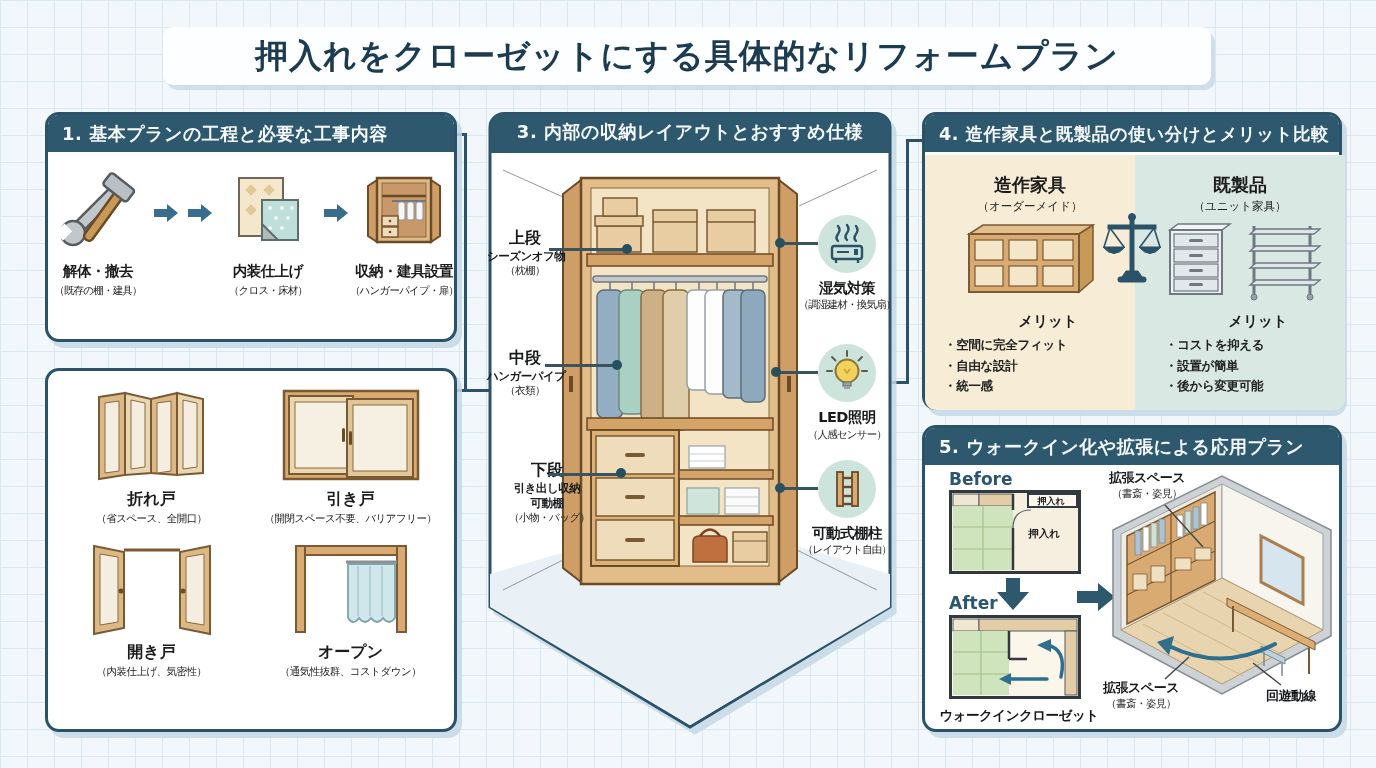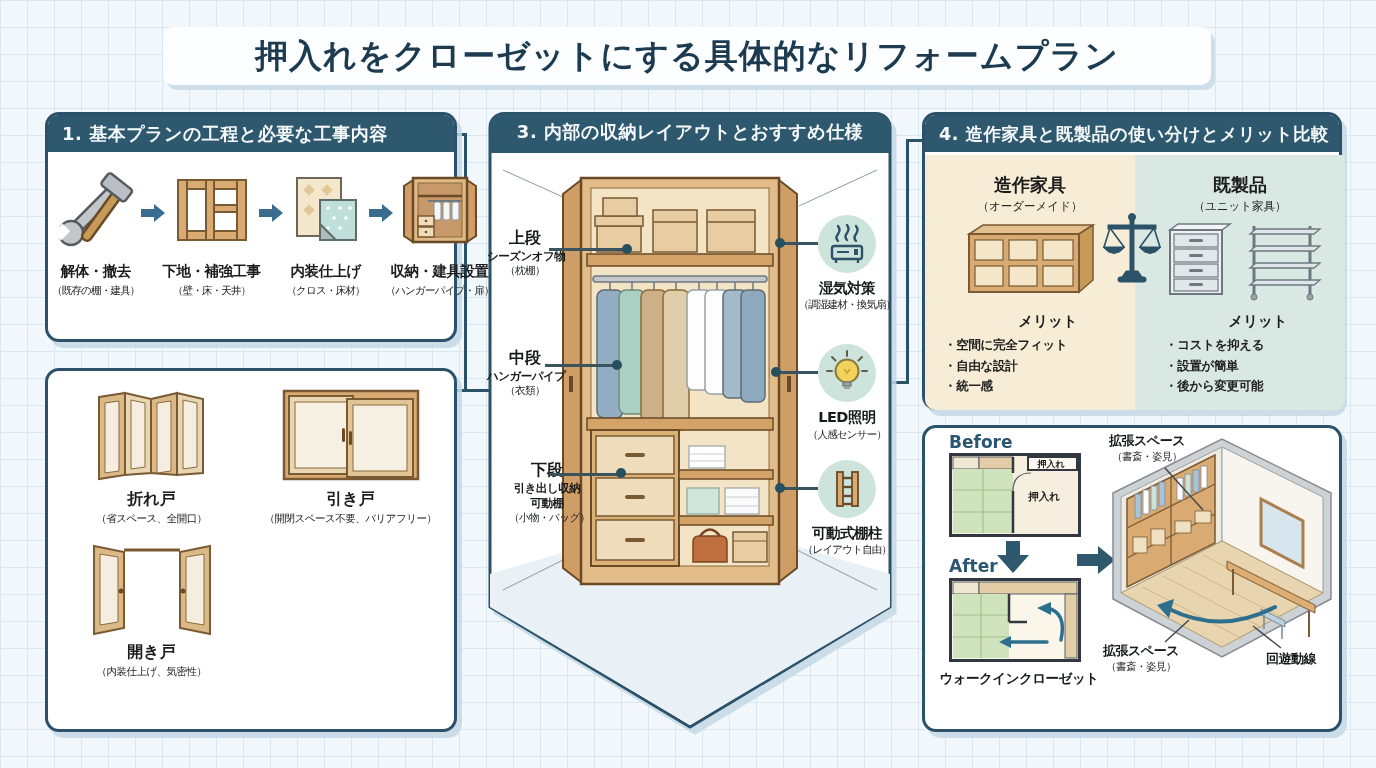--- a/index.html
+++ b/index.html
@@ -86,34 +86,20 @@
           <line x1="33" y1="68" x2="62" y2="28" stroke="#6b4a26" stroke-width="12" stroke-linecap="round"></line>
           <line x1="33" y1="68" x2="62" y2="28" stroke="#c89a58" stroke-width="7" stroke-linecap="round"></line>
           <rect x="48" y="12" width="30" height="15" rx="3" fill="#b9bfc4" stroke="#565b60" stroke-width="2.5" transform="rotate(38 63 19)"></rect>
         </svg>
         <div class="step-label">解体・撤去</div>
         <div class="step-sub">（既存の棚・建具）</div>
       </div>
       <svg class="flow-arrow" width="24" height="18" viewBox="0 0 24 18">
           <polygon points="0,5 13,5 13,0 24,9 13,18 13,13 0,13" fill="#3a6c8e"></polygon>
         </svg>
-      <div class="step">
-        <svg width="84" height="84" viewBox="0 0 84 84">
-          <g fill="#d9ab72" stroke="#7a5a32" stroke-width="2">
-            <rect x="8" y="12" width="68" height="9"></rect>
-              <rect x="8" y="63" width="68" height="9"></rect>
-            <rect x="8" y="12" width="9" height="60"></rect>
-              <rect x="67" y="12" width="9" height="60"></rect>
-            <rect x="36" y="12" width="8" height="60"></rect>
-              <rect x="44" y="37" width="23" height="7"></rect>
-          </g>
-        </svg>
-        <div class="step-label">下地・補強工事</div>
-        <div class="step-sub">（壁・床・天井）</div>
-      </div>
       <svg class="flow-arrow" width="24" height="18" viewBox="0 0 24 18">
           <polygon points="0,5 13,5 13,0 24,9 13,18 13,13 0,13" fill="#3a6c8e"></polygon>
         </svg>
       <div class="step">
         <svg width="84" height="84" viewBox="0 0 84 84">
           <rect x="13" y="10" width="44" height="58" fill="#f4e7cb" stroke="#6e6658" stroke-width="2"></rect>
           <g fill="#e0c897">
             <rect x="21" y="18" width="8" height="8" transform="rotate(45 25 22)"></rect>
             <rect x="39" y="18" width="8" height="8" transform="rotate(45 43 22)"></rect>
             <rect x="21" y="38" width="8" height="8" transform="rotate(45 25 42)"></rect>
@@ -201,20 +187,38 @@
           <line x1="47" y1="14" x2="103" y2="14" stroke="#7a5a32" stroke-width="3"></line>
           <polygon points="17,10 47,16 47,92 17,98" fill="#dcb886" stroke="#7a5a32" stroke-width="2"></polygon>
           <polygon points="23,18 41,21 41,86 23,89" fill="#f4ede0" stroke="#8a6a3a" stroke-width="1"></polygon>
           <polygon points="133,10 103,16 103,92 133,98" fill="#dcb886" stroke="#7a5a32" stroke-width="2"></polygon>
           <polygon points="127,18 109,21 109,86 127,89" fill="#f4ede0" stroke="#8a6a3a" stroke-width="1"></polygon>
           <circle cx="44" cy="55" r="2.5" fill="#6b4a26"></circle>
             <circle cx="106" cy="55" r="2.5" fill="#6b4a26"></circle>
         </svg>
         <div class="door-label">開き戸</div>
         <div class="door-sub">（内装仕上げ、気密性）</div>
+      </div>
+      <div class="door">
+        <svg width="150" height="100" viewBox="0 0 150 100">
+          <g fill="#d9ab72" stroke="#7a5a32" stroke-width="2">
+            <rect x="20" y="10" width="110" height="9"></rect>
+            <rect x="20" y="10" width="9" height="86"></rect>
+            <rect x="121" y="10" width="9" height="86"></rect>
+          </g>
+          <line x1="70" y1="26" x2="121" y2="26" stroke="#8a8f94" stroke-width="3"></line>
+          <path d="M72,28 H119 V82 Q113,90 107,82 Q101,90 95,82 Q89,90 83,82 Q77,90 72,82 Z" fill="#cfe6ea" stroke="#7fa3ab" stroke-width="1.8"></path>
+          <g stroke="#9fc3c9" stroke-width="1.2">
+              <line x1="82" y1="30" x2="82" y2="80"></line>
+              <line x1="94" y1="30" x2="94" y2="80"></line>
+              <line x1="106" y1="30" x2="106" y2="80"></line>
+            </g>
+        </svg>
+        <div class="door-label">オープン</div>
+        <div class="door-sub">（通気性抜群、コストダウン）</div>
       </div>
     </div>
   </div>
 
   <svg class="abs" style="left:487px;top:112px;filter:drop-shadow(5px 6px 0 rgba(198,216,230,.85));" width="406" height="618" viewBox="0 0 406 618">
     <path d="M17,1.5 H389 A14,14 0 0 1 403,15.5 V495 L203,615 L3,495 V15.5 A14,14 0 0 1 17,1.5 Z" fill="#ffffff" stroke="#2b5268" stroke-width="3"></path>
     <polygon points="3,495 203,613 403,495 403,462 296,430 112,430 3,462" fill="#e9f1f7"></polygon>
     <g stroke="#8f989f" stroke-width="1">
       <line x1="16" y1="58" x2="96" y2="94"></line>
         <line x1="390" y1="58" x2="312" y2="94"></line>
@@ -451,20 +455,21 @@
         </g>
         <path d="M1,36 Q12,49 23,36 Z"></path>
           <path d="M37,36 Q48,49 59,36 Z"></path>
         <polygon points="24,60 36,60 40,66 20,66"></polygon>
           <rect x="16" y="66" width="28" height="5" rx="2"></rect>
       </g>
     </svg>
   </div>
 
   <div class="panel" style="left:922px;top:425px;width:420px;height:307px;">
+    <div class="panel-header">5. ウォークイン化や拡張による応用プラン</div>
     <div style="position:relative;width:100%;height:269px;">
       <div class="p5-label" style="left:24px;top:4px;">Before</div>
       <svg class="abs" style="left:24px;top:25px;" width="132" height="84" viewBox="0 0 132 84">
         <rect x="1.5" y="1.5" width="129" height="81" fill="#f6efdf" stroke="#32383f" stroke-width="3"></rect>
         <rect x="4" y="4" width="26" height="12" fill="#efe7d2" stroke="#565c63" stroke-width="1"></rect>
         <rect x="30" y="4" width="34" height="12" fill="#e2cda6" stroke="#565c63" stroke-width="1"></rect>
         <rect x="4" y="16" width="60" height="64" fill="#cfe3bd"></rect>
         <g stroke="#a3c18b" stroke-width="1.2">
             <line x1="34" y1="16" x2="34" y2="80"></line>
             <line x1="4" y1="37" x2="64" y2="37"></line>

